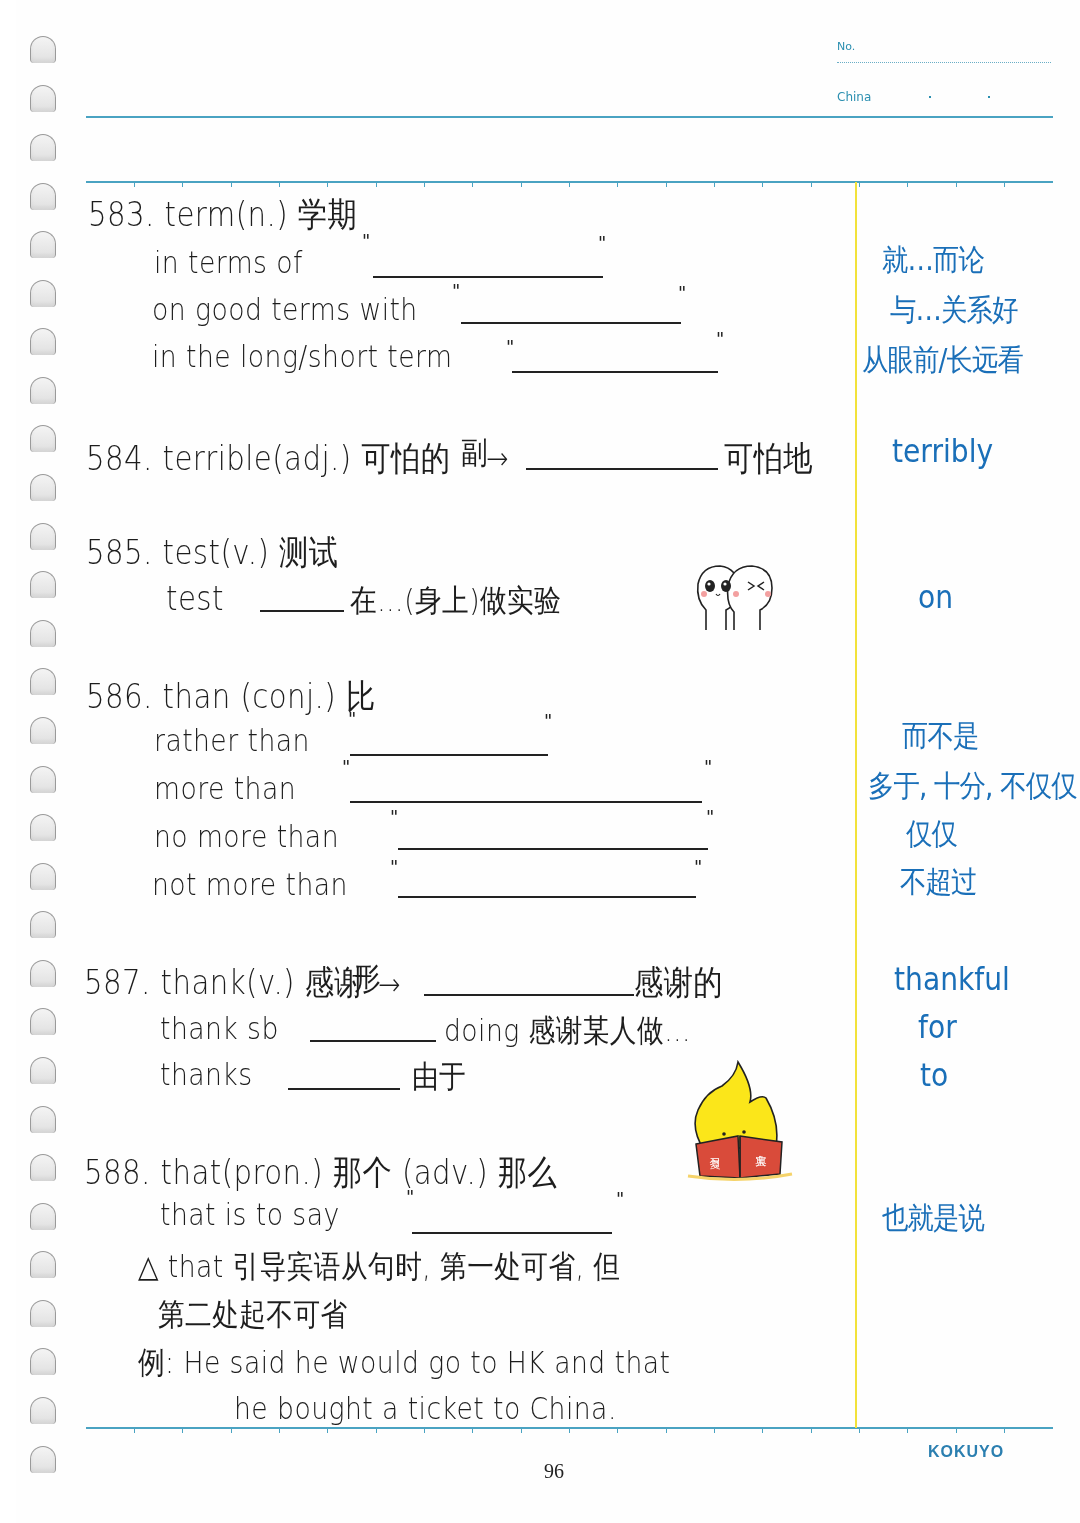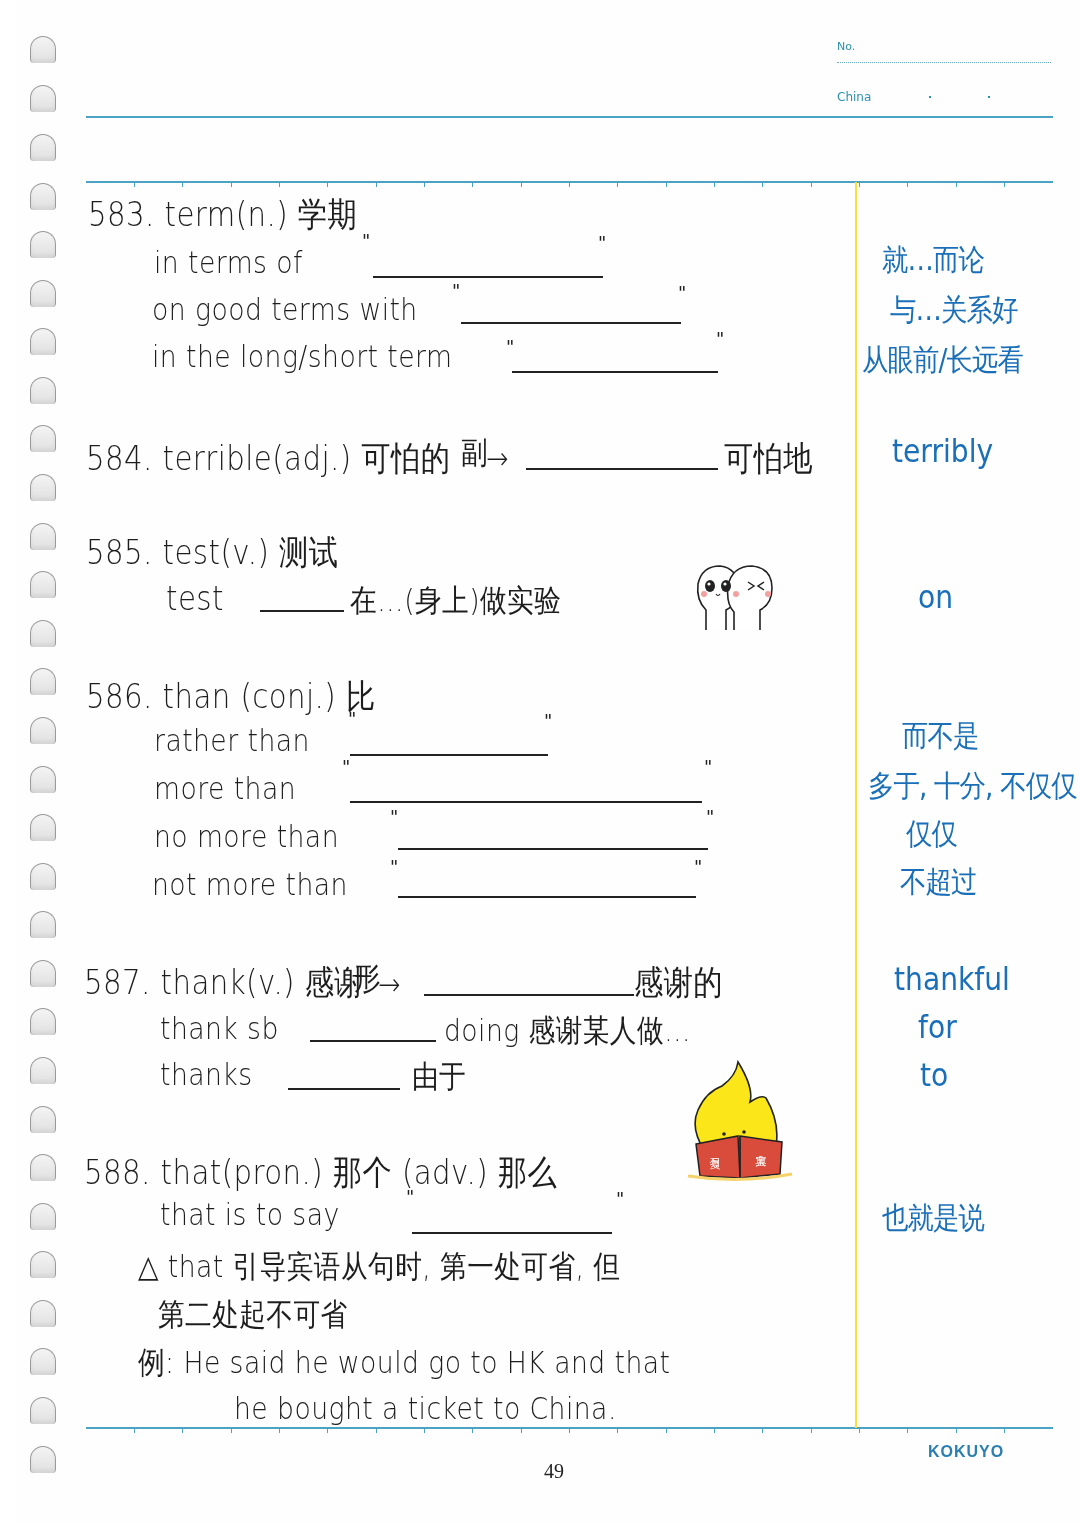--- a/index.html
+++ b/index.html
@@ -239,15 +239,15 @@
   <span class="q" style="left:390px; top:1186px">"</span>
   <div class="blank" style="left:396px; top:1232px; width:200px"></div>
   <span class="q" style="left:600px; top:1188px">"</span>
   <div class="hw mid" style="left:122px; top:1246px">△ that 引导宾语从句时, 第一处可省, 但</div>
   <div class="hw mid" style="left:142px; top:1294px">第二处起不可省</div>
   <div class="hw mid" style="left:122px; top:1342px">例: He said he would go to HK and that</div>
   <div class="hw mid" style="left:218px; top:1390px">he bought a ticket to China.</div>
 
   <div class="ans cn" style="left:866px; top:1198px">也就是说</div>
 
-  <div class="page-num">49</div>
+  <div class="page-num">96</div>
   <div class="brand">KOKUYO</div>
 </div>
 
 </body></html>

